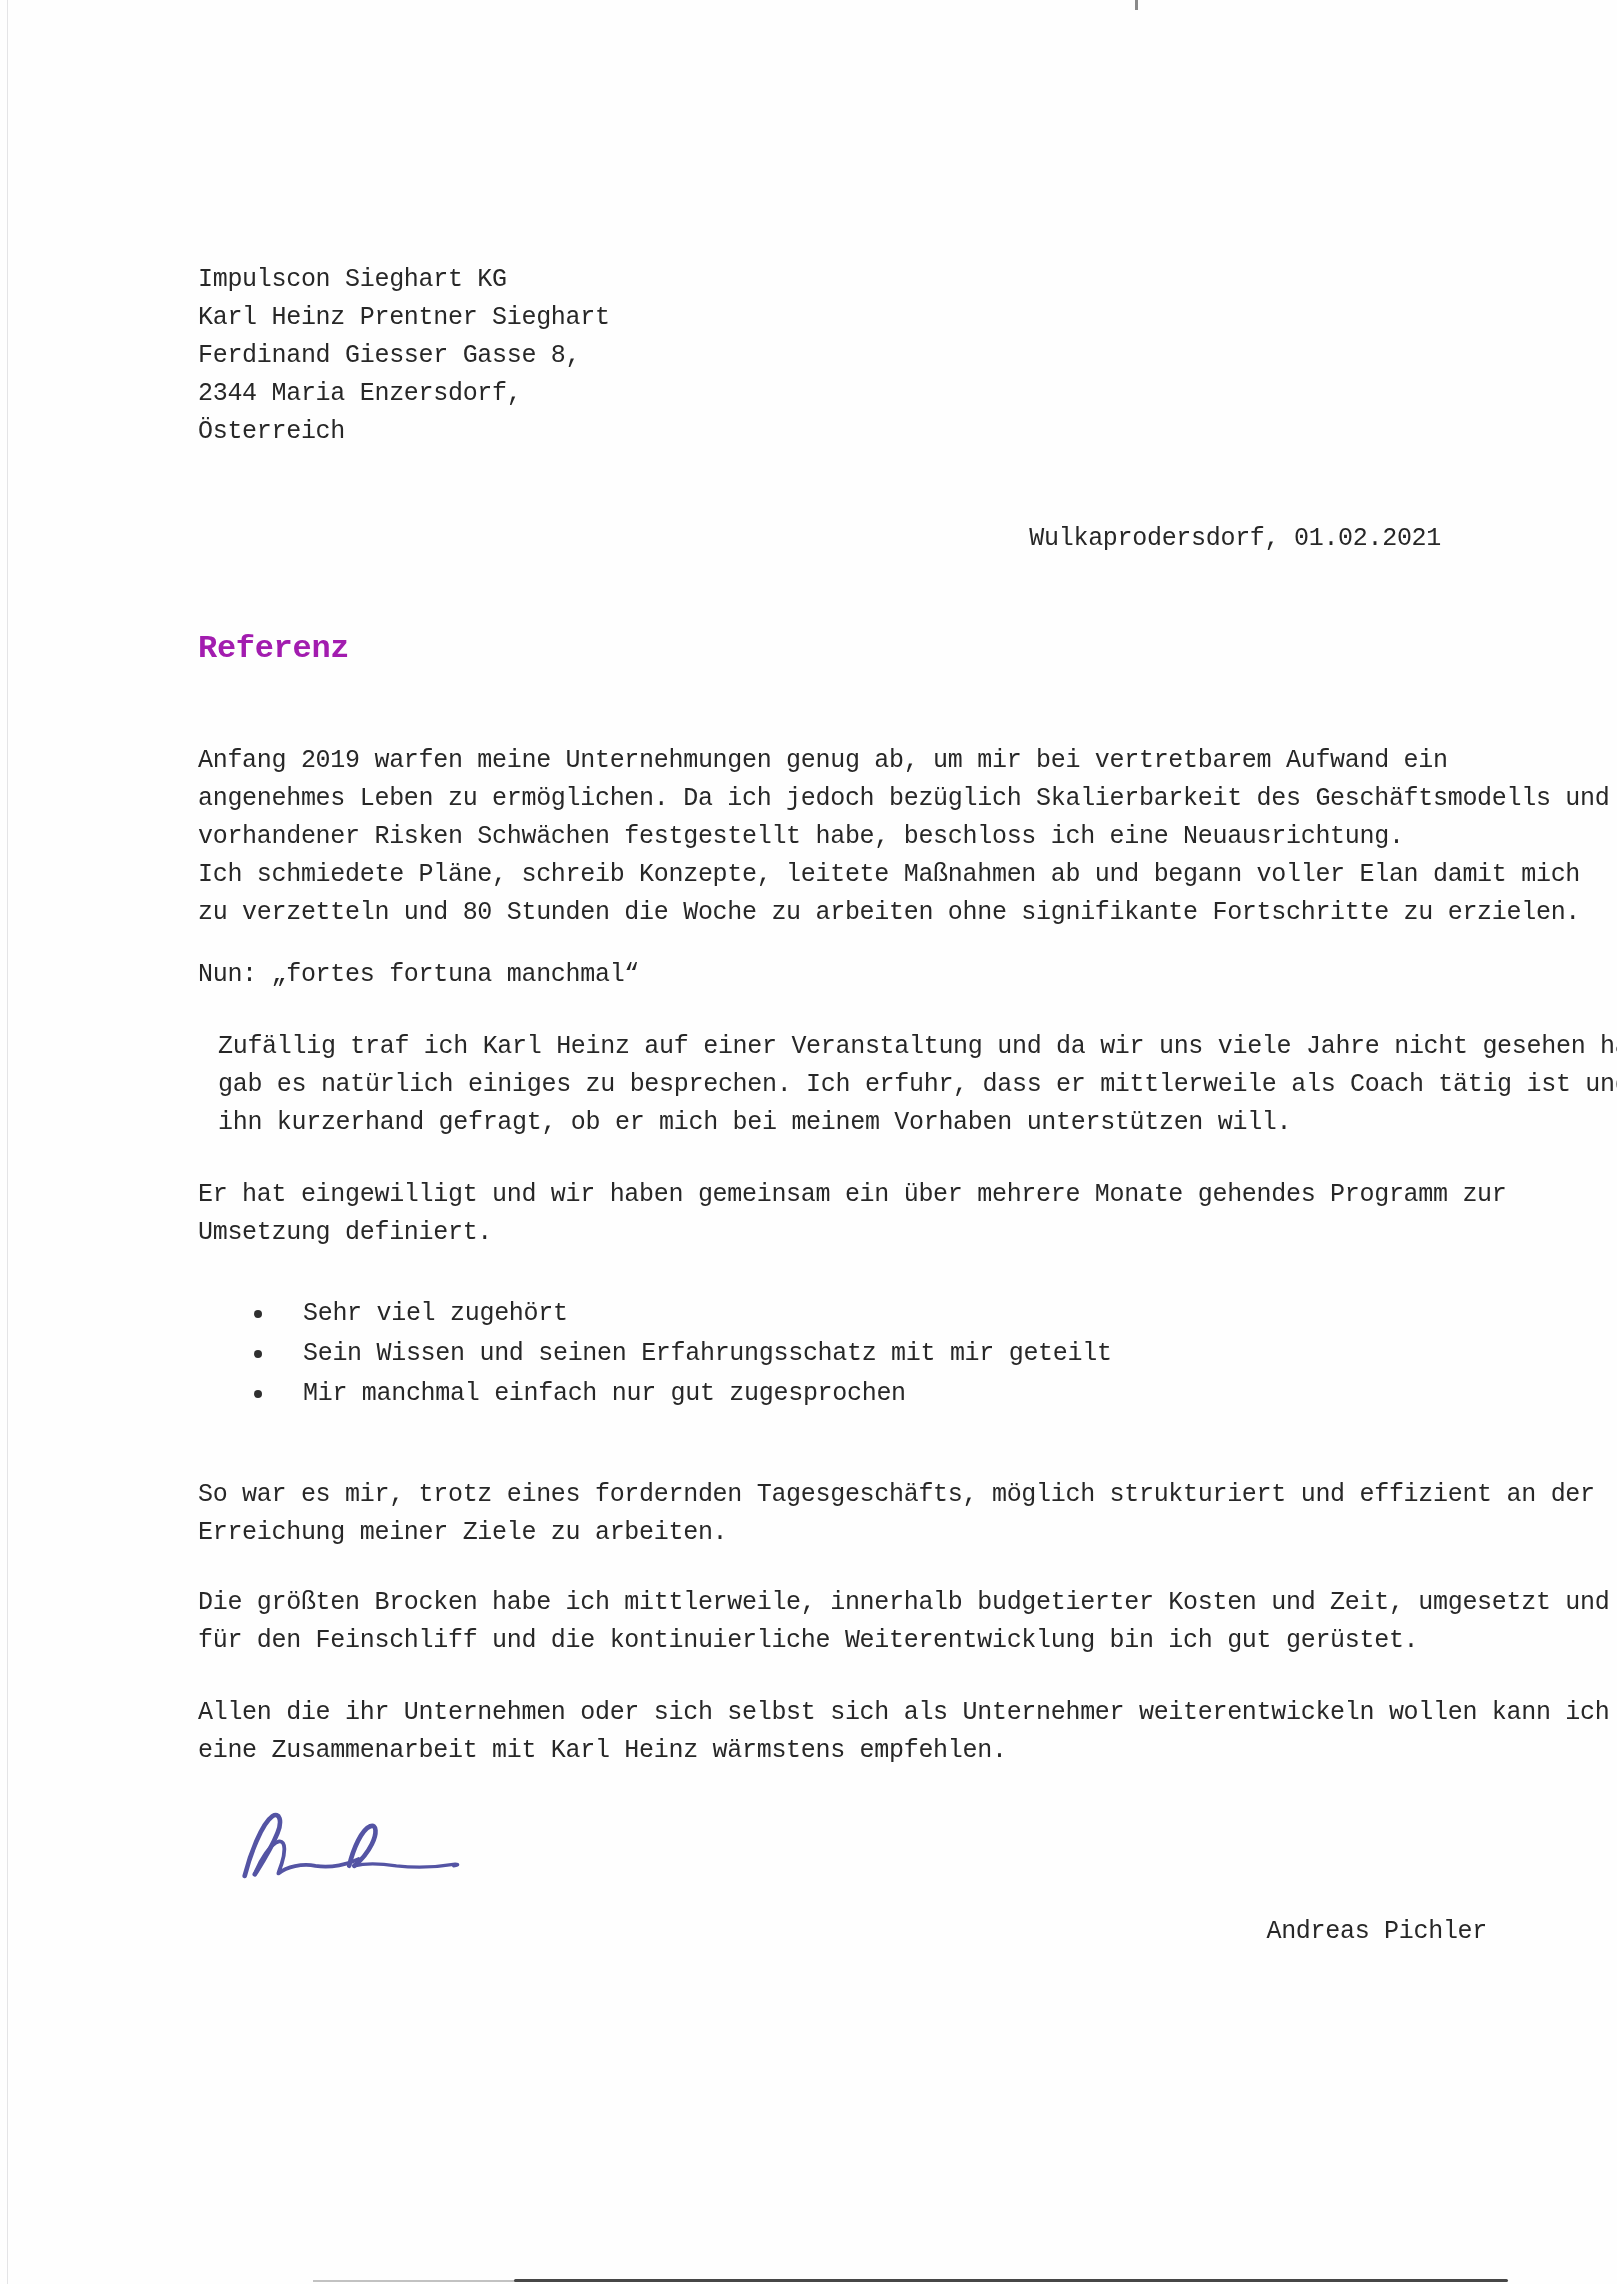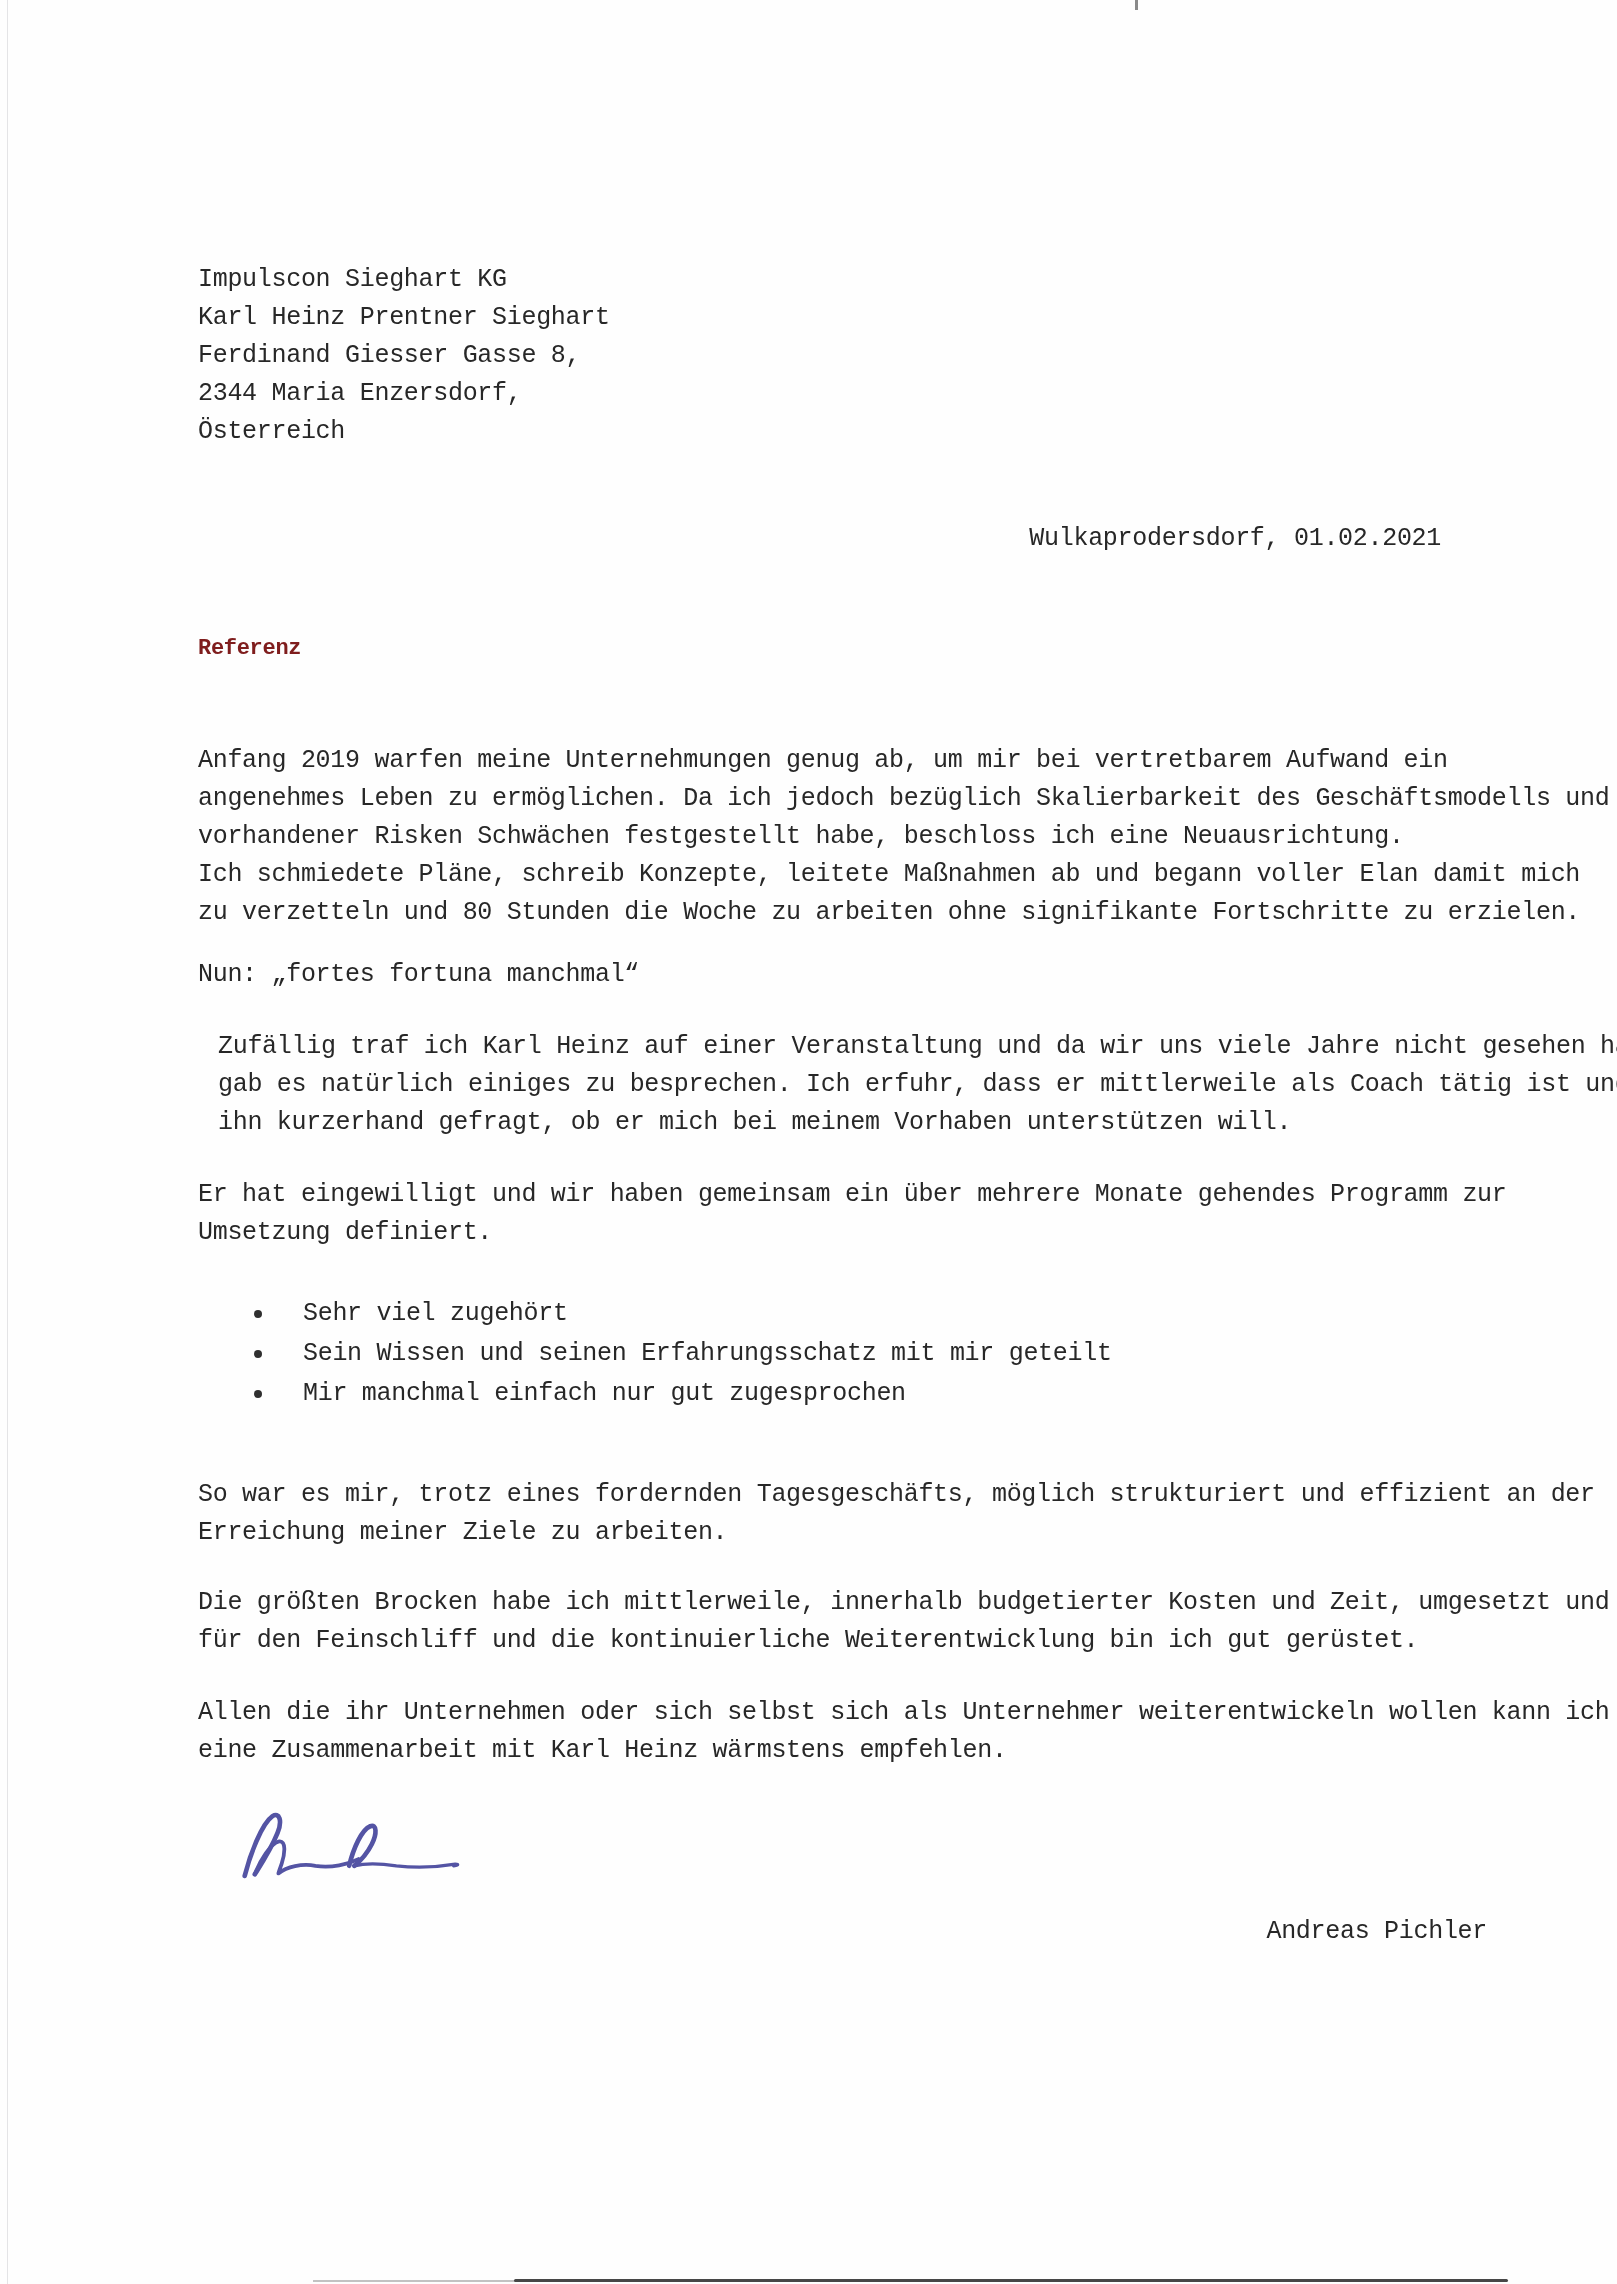--- a/index.html
+++ b/index.html
@@ -58,22 +58,22 @@
   }
   .recipient { margin-top: 0; }
   .dateline {
     margin-top: 69px;
     text-align: right;
     padding-right: 46px;
   }
   .subject {
     margin-top: 72px;
     font-weight: bold;
-    font-size: 22px;
-    color: #7f1d1d;
+    font-size: 32px;
+    color: #a21caf;
   }
   .para-intro          { margin-top: 74px; }
   .para-quote          { margin-top: 23.6px; }
   .para-meeting        { margin-top: 34px; margin-left: 20px; }
   .para-program        { margin-top: 34px; }
   .list-intro          { margin-top: 32px; }
   .bullets {
     margin: 42px 0 0 0;
     padding: 0;
     list-style: none;

